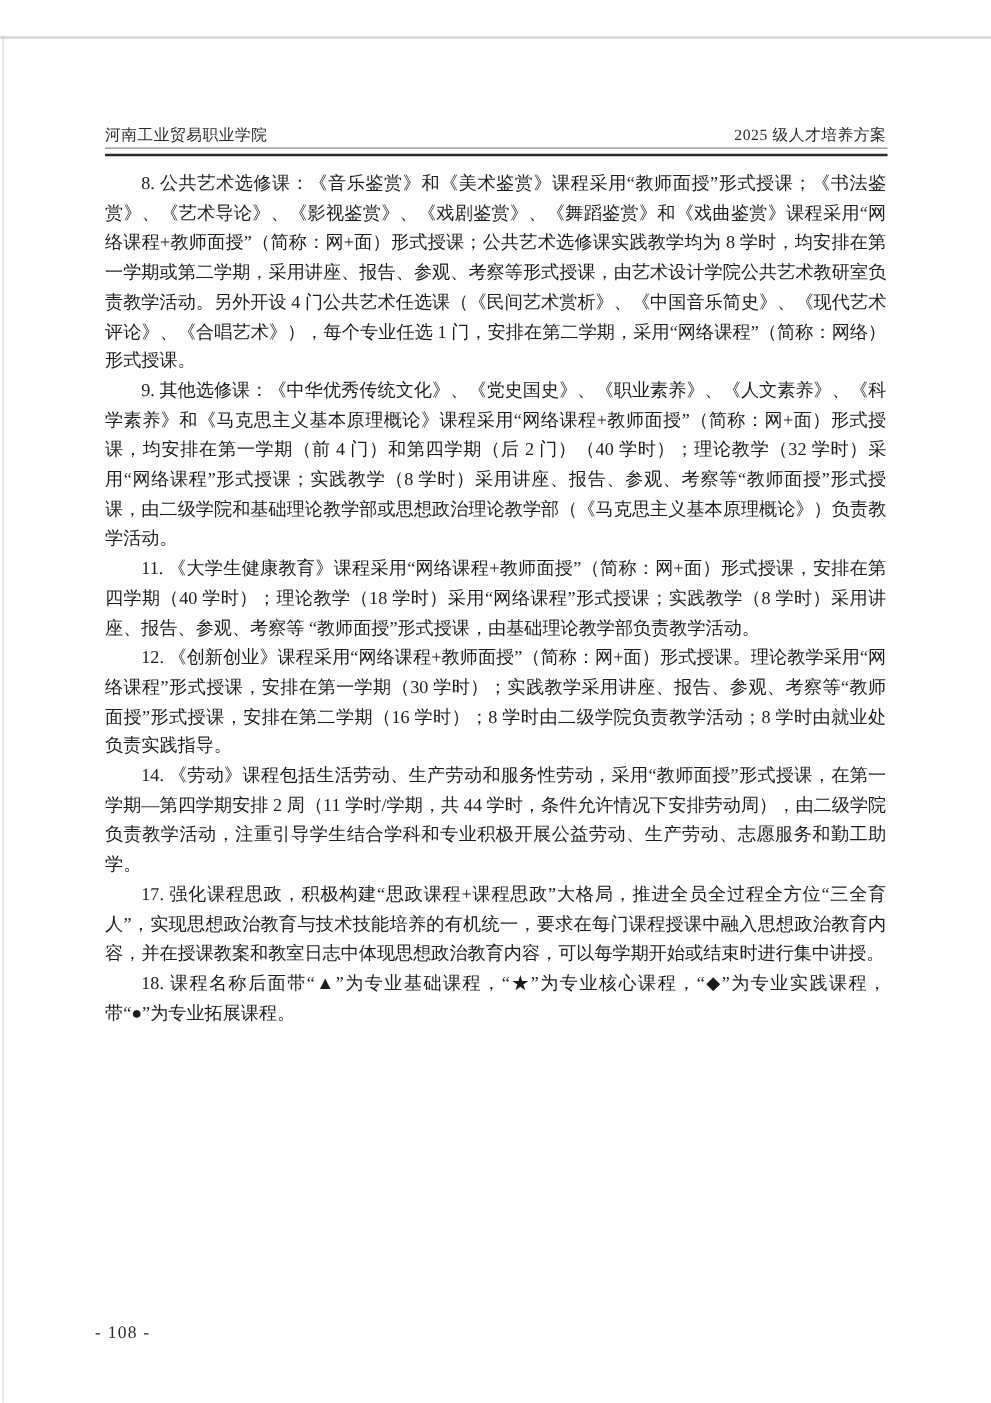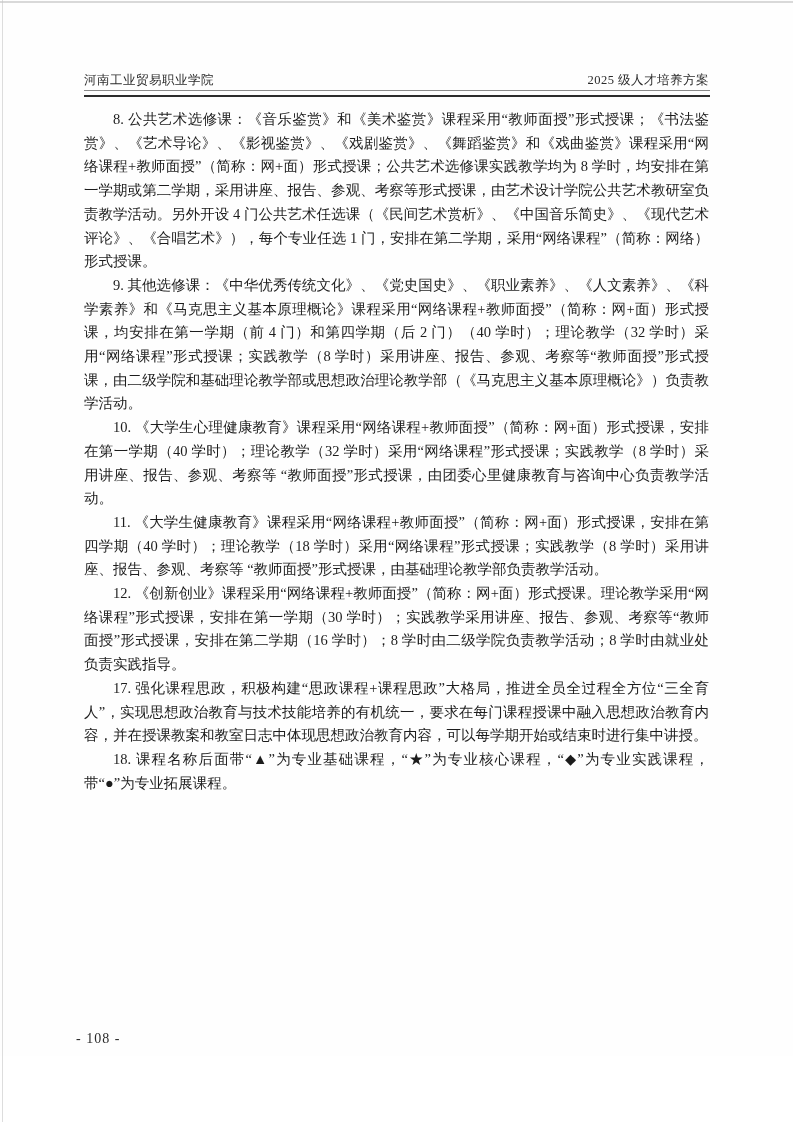--- a/index.html
+++ b/index.html
@@ -11,20 +11,21 @@
     overflow: hidden;
   }
   .page {
     position: relative;
     width: 793px;
     height: 1056px;
     background: #fefefe;
     font-family: "Liberation Serif", "DejaVu Serif", serif;
     color: #1f1f1f;
     box-sizing: border-box;
+    margin-top: 28px;
   }
   
   .edge-top {
     position: absolute;
     top: 1px; left: 0;
     width: 793px; height: 2px;
     background: #b9b9b9;
     opacity: .55;
   }
   .edge-left {
@@ -92,23 +93,23 @@
   <div class="header">
     <span>河南工业贸易职业学院</span>
     <span>2025 级人才培养方案</span>
   </div>
 
   <div class="header-rule"></div>
 
   <div class="body-text">
     <p>8. 公共艺术选修课：《音乐鉴赏》和《美术鉴赏》课程采用“教师面授”形式授课；《书法鉴赏》、《艺术导论》、《影视鉴赏》、《戏剧鉴赏》、《舞蹈鉴赏》和《戏曲鉴赏》课程采用“网络课程+教师面授”（简称：网+面）形式授课；公共艺术选修课实践教学均为 8 学时，均安排在第一学期或第二学期，采用讲座、报告、参观、考察等形式授课，由艺术设计学院公共艺术教研室负责教学活动。另外开设 4 门公共艺术任选课（《民间艺术赏析》、《中国音乐简史》、《现代艺术评论》、《合唱艺术》），每个专业任选 1 门，安排在第二学期，采用“网络课程”（简称：网络）形式授课。</p>
     <p>9. 其他选修课：《中华优秀传统文化》、《党史国史》、《职业素养》、《人文素养》、《科学素养》和《马克思主义基本原理概论》课程采用“网络课程+教师面授”（简称：网+面）形式授课，均安排在第一学期（前 4 门）和第四学期（后 2 门）（40 学时）；理论教学（32 学时）采用“网络课程”形式授课；实践教学（8 学时）采用讲座、报告、参观、考察等“教师面授”形式授课，由二级学院和基础理论教学部或思想政治理论教学部（《马克思主义基本原理概论》）负责教学活动。</p>
-    <p>10. 《大学生心理健康教育》课程采用“网络课程+教师面授”（简称：网+面）形式授课，安排在第一学期（40 学时）；理论教学（32 学时）采用“网络课程”形式授课；实践教学（8 学时）采用讲座、报告、参观、考察等 “教师面授”形式授课，由团委心里健康教育与咨询中心负责教学活动。</p>
     <p>11. 《大学生健康教育》课程采用“网络课程+教师面授”（简称：网+面）形式授课，安排在第四学期（40 学时）；理论教学（18 学时）采用“网络课程”形式授课；实践教学（8 学时）采用讲座、报告、参观、考察等 “教师面授”形式授课，由基础理论教学部负责教学活动。</p>
     <p>12. 《创新创业》课程采用“网络课程+教师面授”（简称：网+面）形式授课。理论教学采用“网络课程”形式授课，安排在第一学期（30 学时）；实践教学采用讲座、报告、参观、考察等“教师面授”形式授课，安排在第二学期（16 学时）；8 学时由二级学院负责教学活动；8 学时由就业处负责实践指导。</p>
+    <p>14. 《劳动》课程包括生活劳动、生产劳动和服务性劳动，采用“教师面授”形式授课，在第一学期—第四学期安排 2 周（11 学时/学期，共 44 学时，条件允许情况下安排劳动周），由二级学院负责教学活动，注重引导学生结合学科和专业积极开展公益劳动、生产劳动、志愿服务和勤工助学。</p>
     <p>17. 强化课程思政，积极构建“思政课程+课程思政”大格局，推进全员全过程全方位“三全育人”，实现思想政治教育与技术技能培养的有机统一，要求在每门课程授课中融入思想政治教育内容，并在授课教案和教室日志中体现思想政治教育内容，可以每学期开始或结束时进行集中讲授。</p>
     <p>18. 课程名称后面带“▲”为专业基础课程，“★”为专业核心课程，“◆”为专业实践课程，带“●”为专业拓展课程。</p>
   </div>
 
   <div class="footer">
     <span>- 108 -</span>
   </div>
 
 </div>
 

